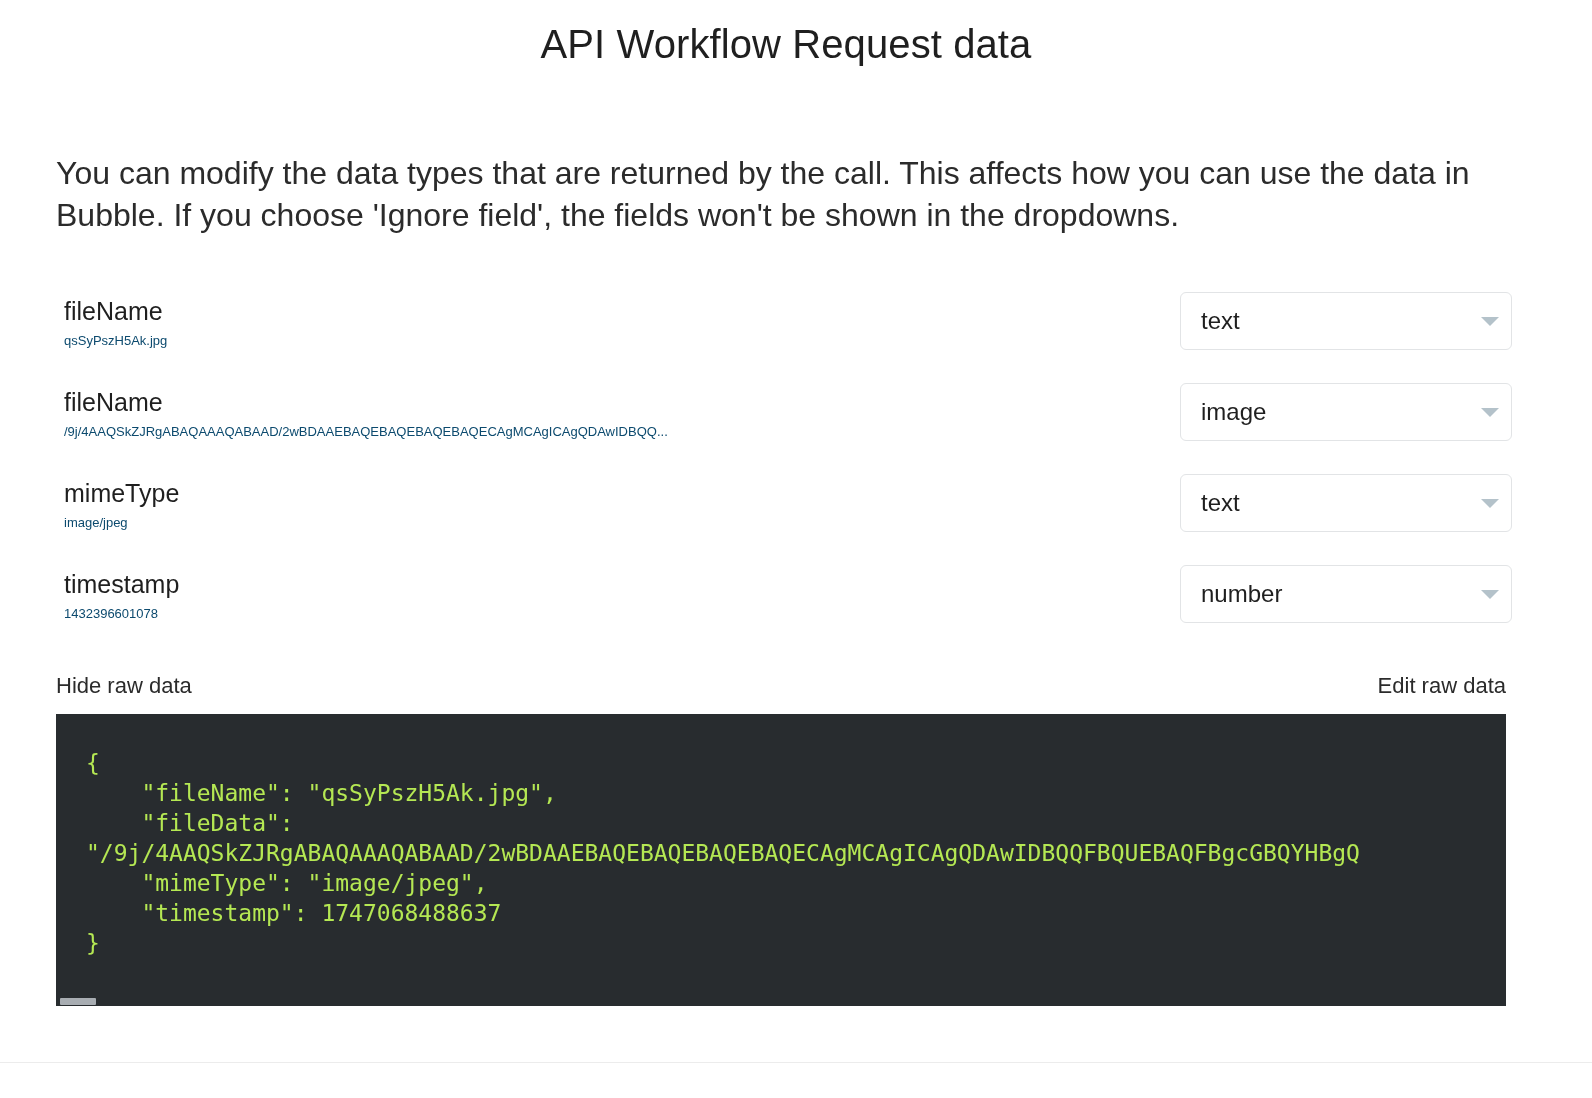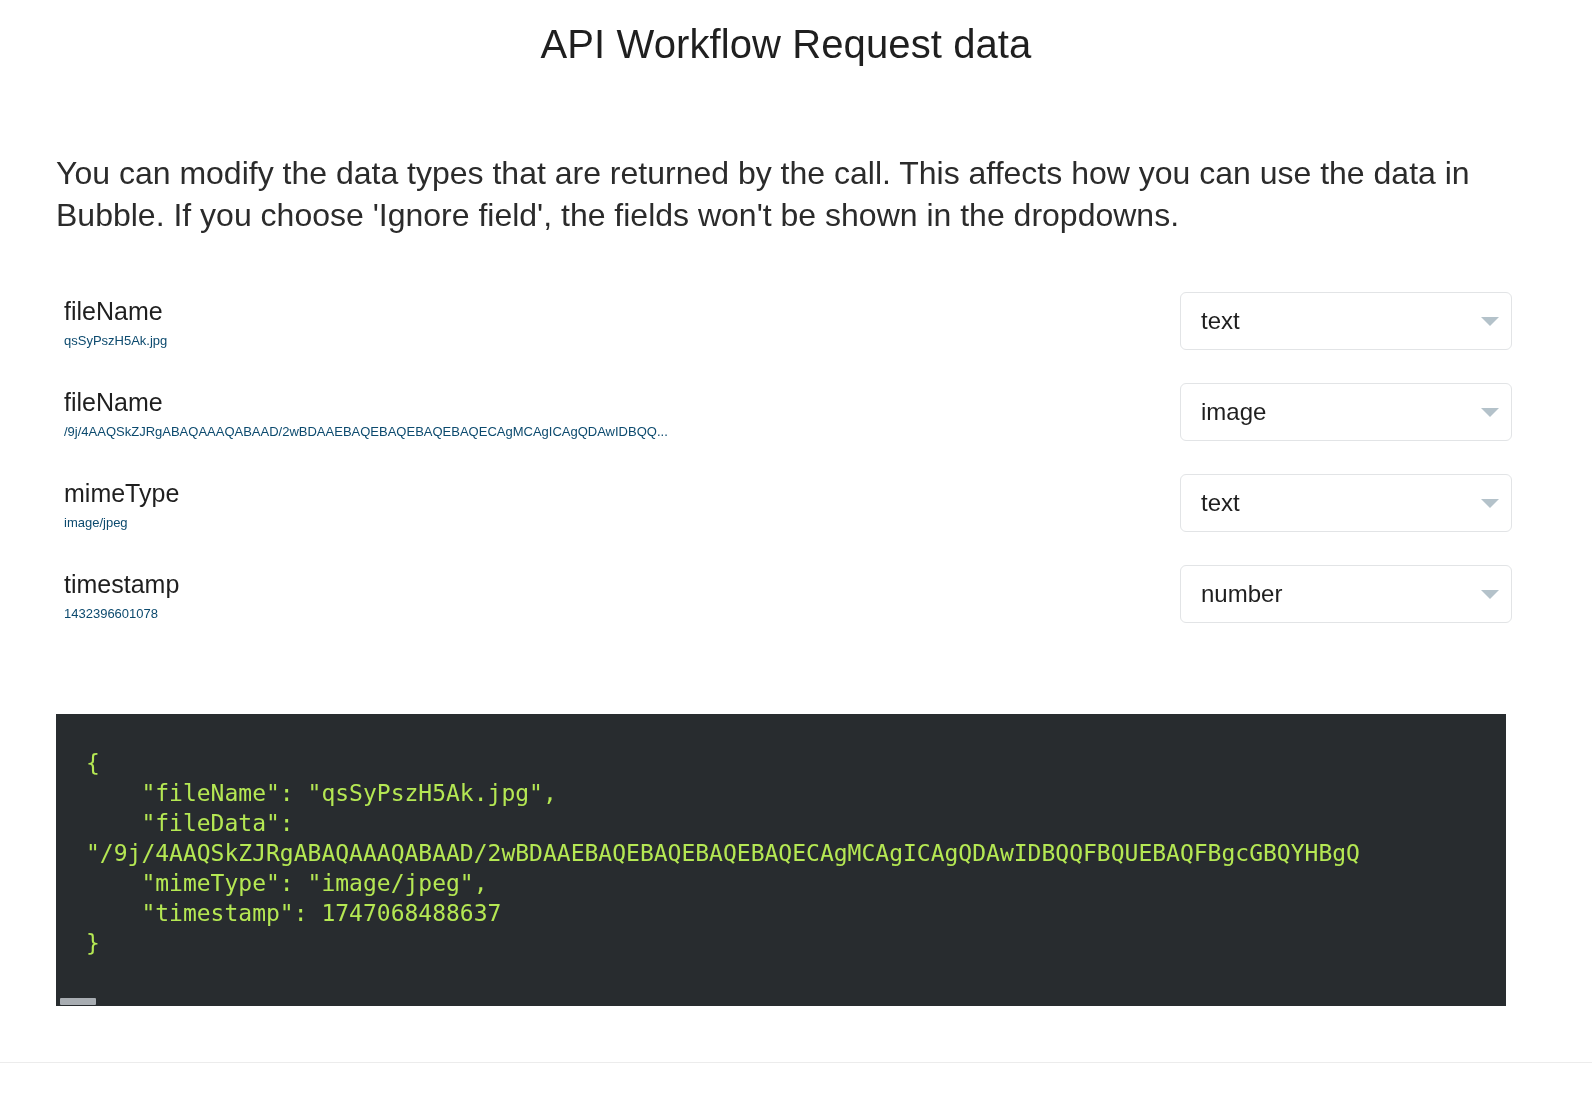--- a/index.html
+++ b/index.html
@@ -249,20 +249,24 @@
       <div class="dropdown">
         <div class="dropdown-value">number</div>
         <div class="dropdown-caret">
             <span class="caret-tri"></span>
           </div>
       </div>
     </div>
 
   </div>
 
+  <div class="raw-links">
+    <span class="raw-link left">Hide raw data</span>
+    <span class="raw-link right">Edit raw data</span>
+  </div>
 
   <div class="code-block">
     <pre class="code-pre">{
     "fileName": "qsSyPszH5Ak.jpg",
     "fileData":
 "/9j/4AAQSkZJRgABAQAAAQABAAD/2wBDAAEBAQEBAQEBAQEBAQECAgMCAgICAgQDAwIDBQQFBQUEBAQFBgcGBQYHBgQ
     "mimeType": "image/jpeg",
     "timestamp": 1747068488637
 }</pre>
     <div class="code-scrollbar-track">

